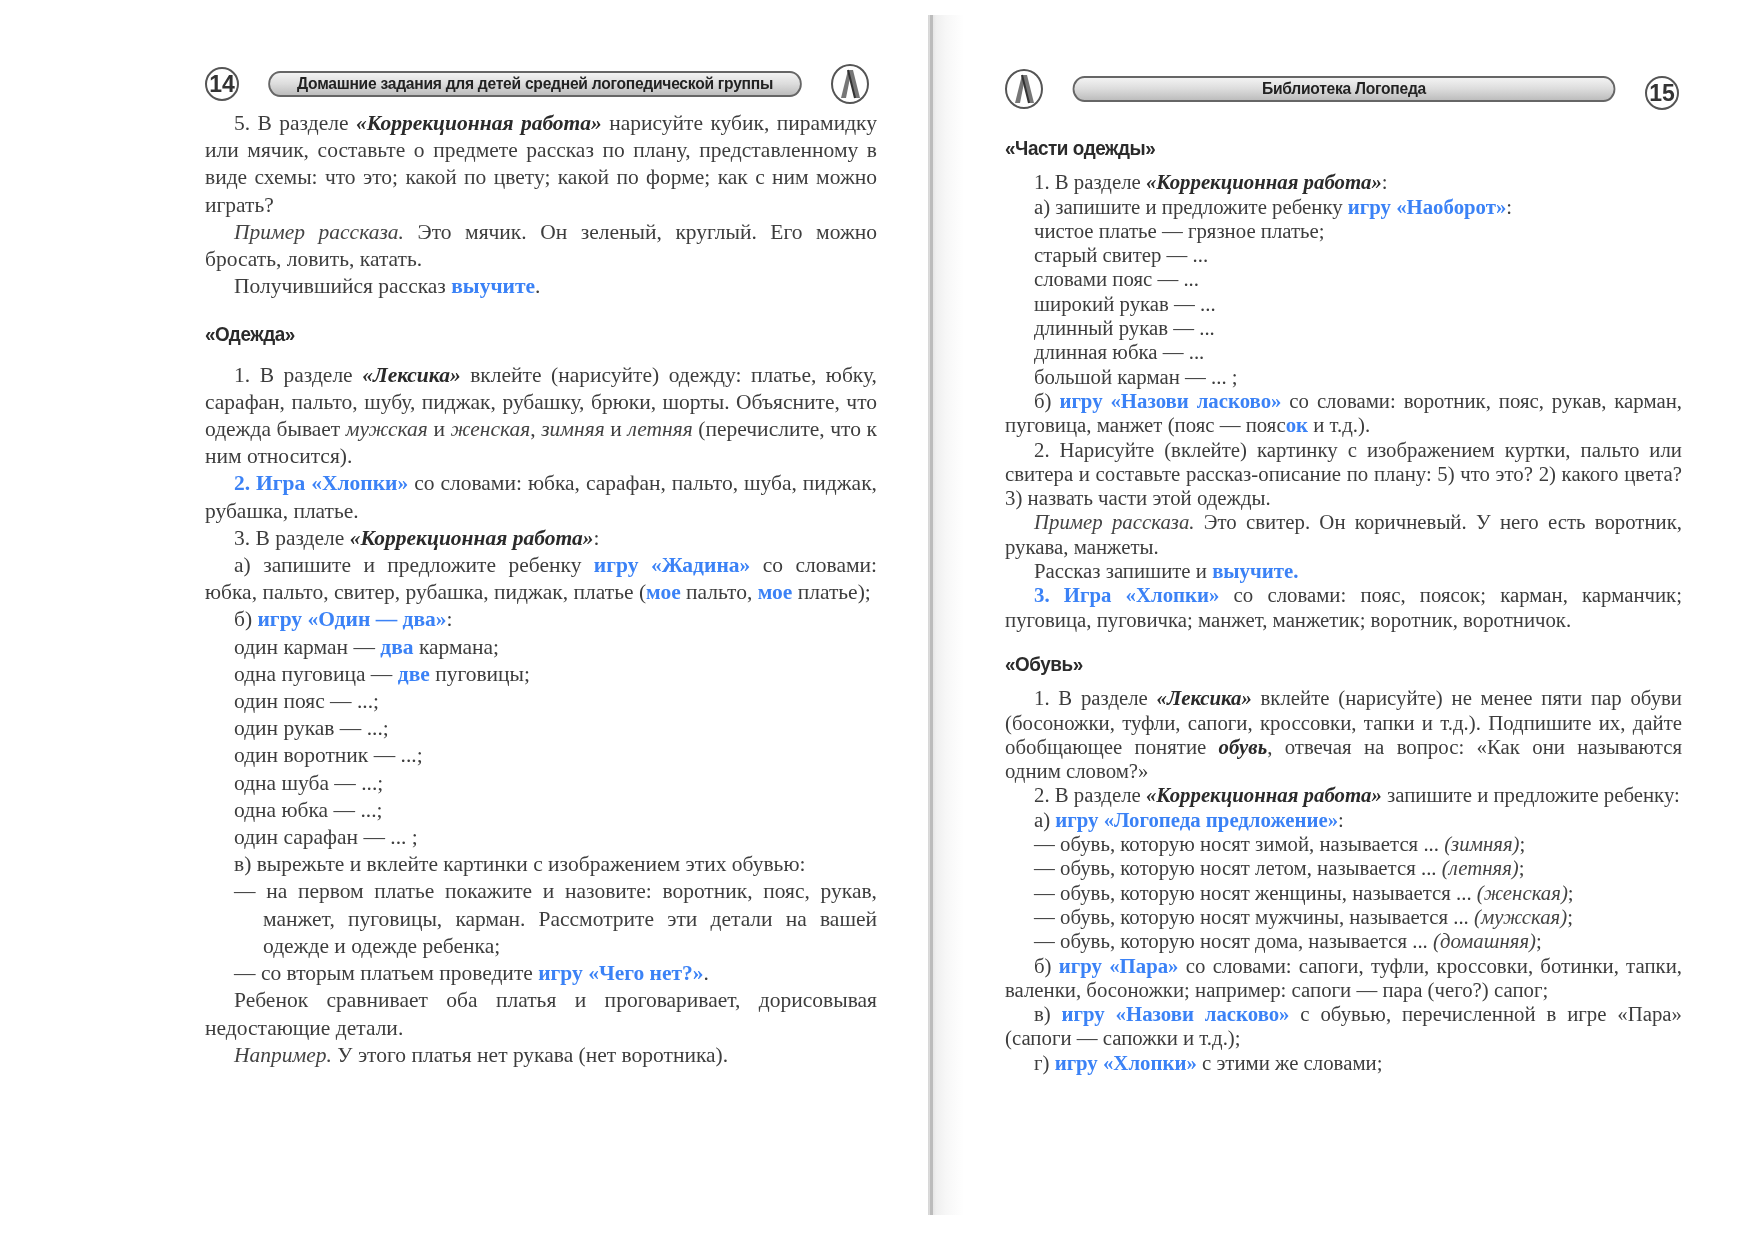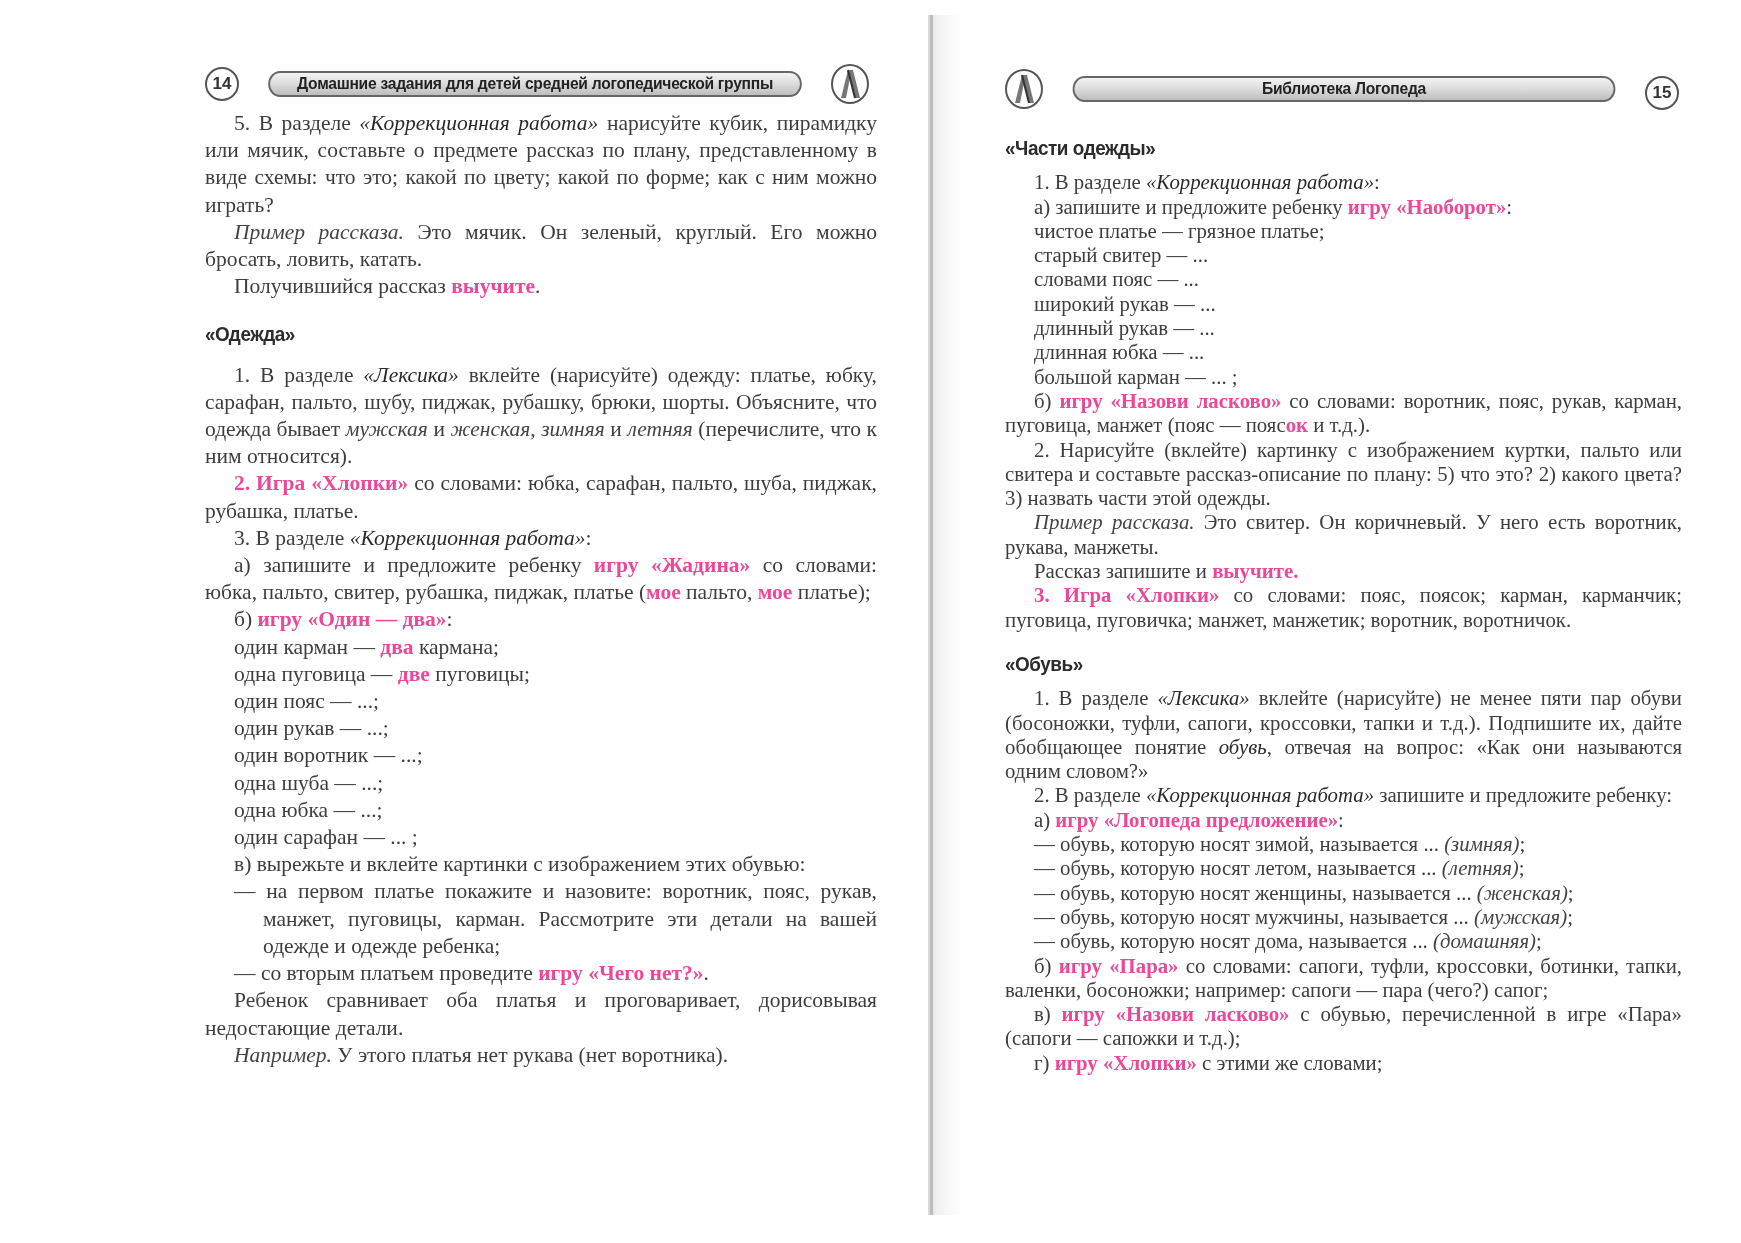--- a/index.html
+++ b/index.html
@@ -6,38 +6,38 @@
   body { width:1741px; height:1243px; background:#ffffff; position:relative; overflow:hidden; color:#3a3a3a; }
   .page { position:absolute; top:0; }
   .left-page { left:205px; width:672px; }
   .right-page { left:1005px; width:677px; }
   .gutter { position:absolute; left:928px; top:15px; width:36px; height:1200px;
     background:linear-gradient(to right,#d6d6d6 0,#efefef 8px,#f7f7f7 18px,#ffffff 36px); }
   .gutter-line { position:absolute; left:930px; top:15px; width:3px; height:1200px; background:#bcbcbc; }
 
   .header { position:absolute; display:flex; align-items:center; }
   .pnum { width:34px; height:34px; border:2px solid #555; border-radius:50%; display:flex; align-items:center; justify-content:center;
-    font-family:"Liberation Sans",sans-serif; font-weight:bold; font-size:17px; color:#333; box-sizing:border-box; background:#fff; }
+    font-family:"Liberation Sans",sans-serif; font-weight:bold; font-size:23px; color:#333; box-sizing:border-box; background:#fff; }
   .bar { height:26px; border:2px solid #666; border-radius:14px; box-sizing:border-box;
     background:linear-gradient(#f3f3f3,#dcdcdc 50%,#bdbdbd); display:flex; align-items:center; justify-content:center;
     font-family:"Liberation Sans",sans-serif; font-weight:bold; font-size:17px; color:#222; letter-spacing:-0.3px; transform:scaleX(0.92); }
   .logo { width:38px; height:40px; border:2px solid #555; border-radius:50%; box-sizing:border-box; position:relative; overflow:hidden; background:#fff; }
   .logo svg { position:absolute; left:0; top:0; }
 
   .body-text { position:absolute; font-family:"Liberation Serif","DejaVu Serif",serif; font-size:21.5px; color:#3d3d3d; }
   .left-page .body-text { line-height:27.2px; }
   .right-page .body-text { line-height:24.3px; font-size:20.8px; }
   .p { margin:0; text-align:justify; text-align-last:left; }
   .ind { text-indent:29px; }
   .ind2 { padding-left:29px; }
   .dash { padding-left:58px; text-indent:-29px; }
   .sec { font-family:"Liberation Sans",sans-serif; font-weight:bold; font-size:21px; color:#2b2b2b; letter-spacing:-0.5px; transform:scaleX(0.9); transform-origin:left; margin:0; }
-  b { color:#ec4899; }
+  b { color:#3b82f6; }
   i { color:#444; }
-  .bi { font-weight:normal; font-style:italic; color:#2a2a2a; }
+  .bi { font-weight:bold; font-style:italic; color:#2a2a2a; }
 </style>
 </head>
 <body>
 
 <div class="gutter"></div>
 <div class="gutter-line"></div>
 
 <div class="page left-page">
   <div class="header" style="left:0; top:64px;">
     <div class="pnum">14</div>

